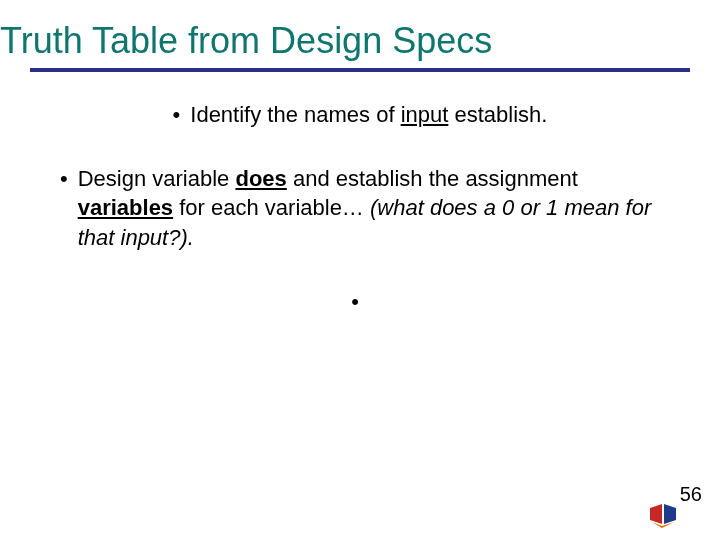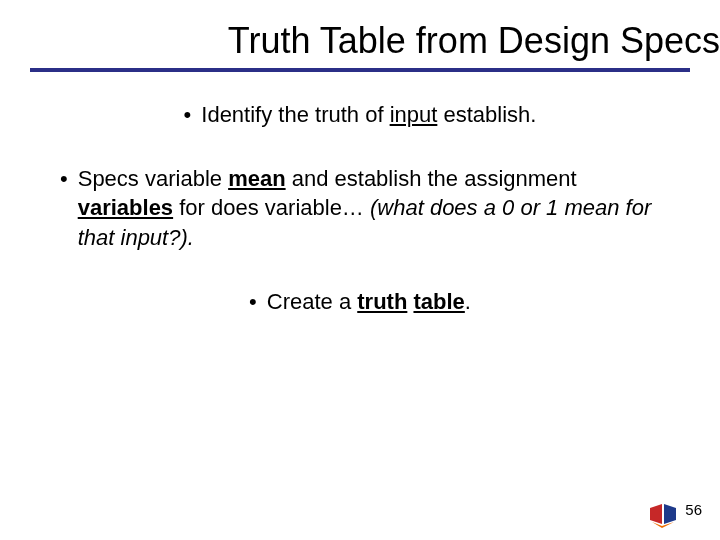--- a/index.html
+++ b/index.html
@@ -6,22 +6,22 @@
   body {
     width: 720px;
     height: 540px;
     background: #ffffff;
     font-family: Arial, Helvetica, sans-serif;
     position: relative;
     overflow: hidden;
   }
   .title {
     font-size: 36px;
-    color: #000000;
-    text-align: right;
+    color: #0f766e;
+    text-align: left;
     padding-top: 20px;
     padding-bottom: 6px;
     font-weight: normal;
   }
   .rule-wrap {
     padding: 0 30px;
   }
   .rule {
     height: 4px;
     background: #2b2f87;
@@ -41,22 +41,22 @@
   .bullet-mark {
     margin-right: 10px;
   }
   .bullet-text { }
   .u { text-decoration: underline; margin-top: 12px; }
   .b { font-weight: bold; }
   .i { font-style: italic; }
   .page-num {
     position: absolute;
     right: 18px;
-    bottom: 22px;
-    font-size: 15px;
+    bottom: 34px;
+    font-size: 20px;
     color: #000;
   }
   .logo {
     position: absolute;
     right: 42px;
     bottom: 12px;
     width: 30px;
     height: 26px;
   }
 </style>
@@ -67,36 +67,33 @@
 
 <div class="rule-wrap">
   <div class="rule"></div>
 </div>
 
 <div class="content">
 
   <div class="bullet-item center">
     <span class="bullet-mark">•</span>
     <span class="bullet-text">
-      <span>Identify the truth of </span><span class="u">input</span><span> establish.</span>
+      <span>Identify the names of </span><span class="u">input</span><span> establish.</span>
     </span>
   </div>
 
   <div class="bullet-item">
     <span class="bullet-mark">•</span>
     <span class="bullet-text">
-      <span> Specs variable </span><span class="b u">mean</span><span> and establish the assignment </span><span class="b u">variables</span><span> for does variable… </span><span class="i">(what does a 0 or 1 mean for that input?).</span>
+      <span> Design variable </span><span class="b u">does</span><span> and establish the assignment </span><span class="b u">variables</span><span> for each variable… </span><span class="i">(what does a 0 or 1 mean for that input?).</span>
     </span>
   </div>
 
   <div class="bullet-item center">
     <span class="bullet-mark">•</span>
-    <span class="bullet-text">
-      <span>Create a </span><span class="b u">truth</span><span> </span><span class="b u">table</span><span>.</span>
-    </span>
   </div>
 
 </div>
 
 <svg class="logo" viewBox="0 0 30 26">
   <polygon points="2,6 14,2 14,22 2,18" fill="#c62828"></polygon>
   <polygon points="16,2 28,6 28,18 16,22" fill="#1e3a8a"></polygon>
   <polygon points="4,20 14,24 26,20 14,26" fill="#ef6c00"></polygon>
 </svg>
 

